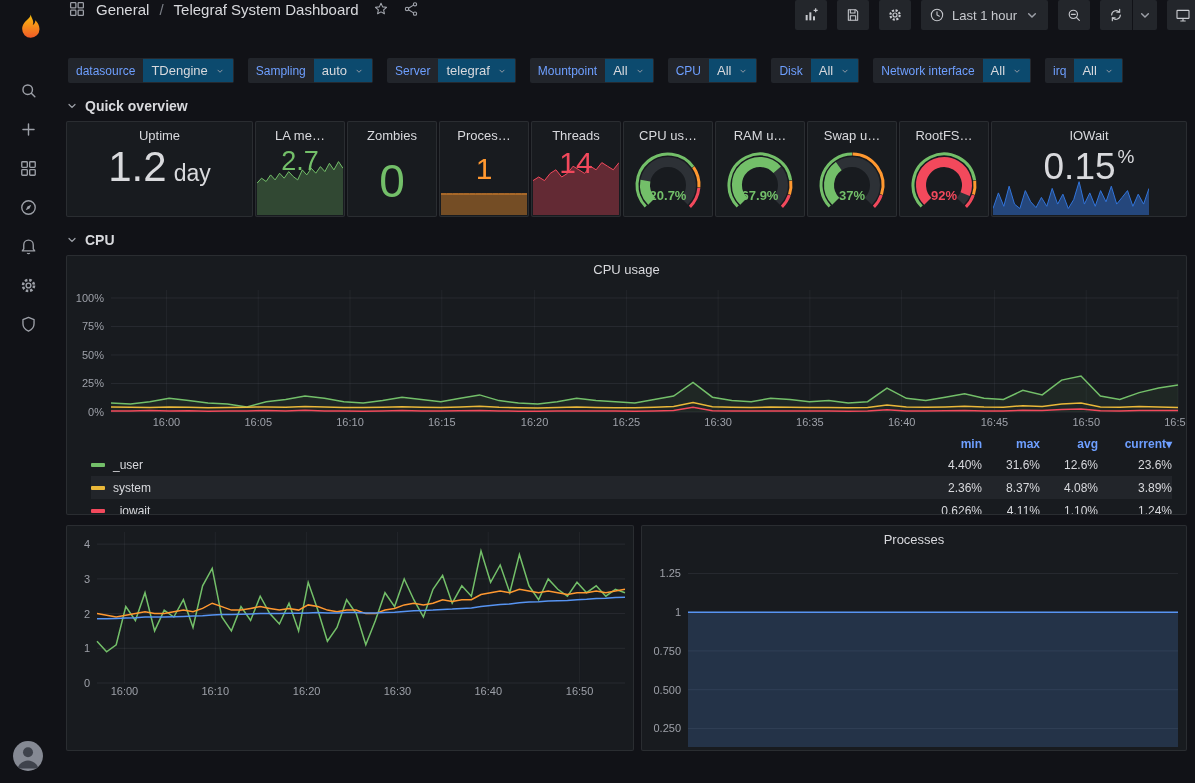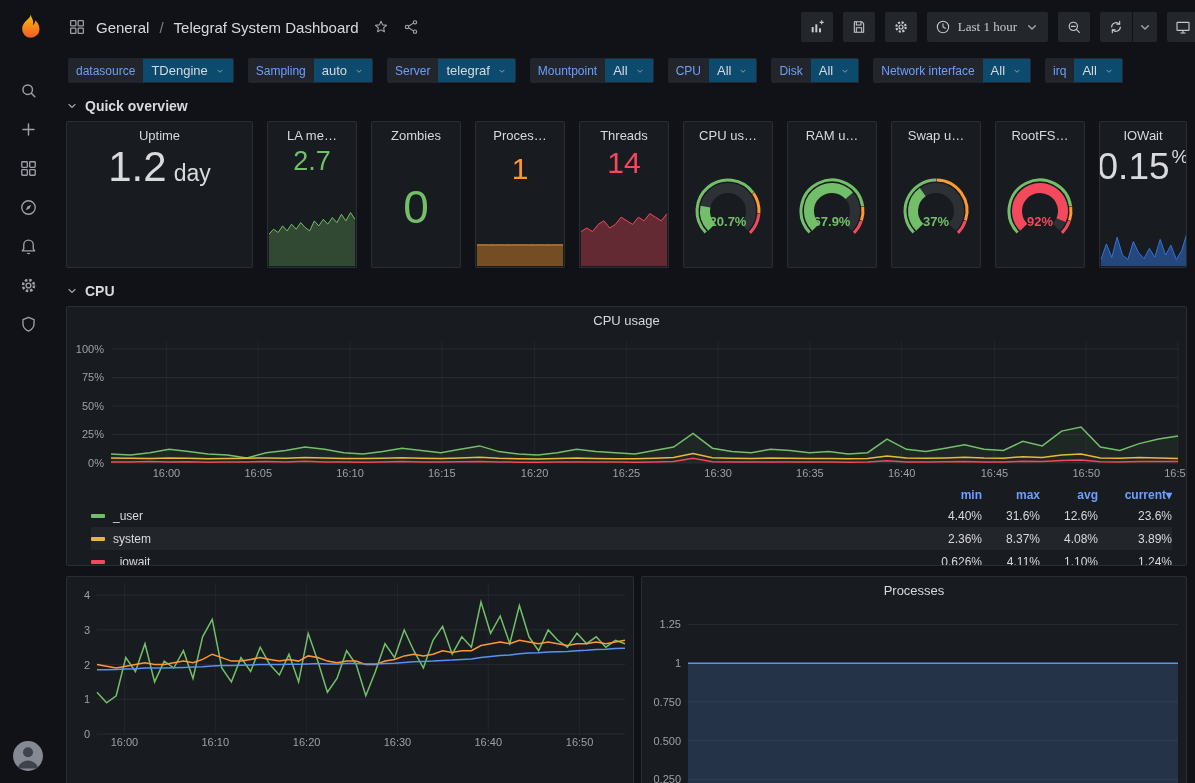--- a/index.html
+++ b/index.html
@@ -10,47 +10,47 @@
   svg{display:block}
   
   .sidebar{width:56px;flex:none;display:flex;flex-direction:column;align-items:center;padding-top:10px;box-sizing:border-box}
   .side-logo{width:33px;height:33px;margin-bottom:28px;cursor:pointer}
   .side-item{width:56px;height:39px;display:flex;align-items:center;justify-content:center;color:#9da0a8;cursor:pointer}
   .side-item svg{width:19px;height:19px}
   .side-spacer{flex:1}
   .avatar{width:30px;height:30px;border-radius:50%;background:#858993;margin-bottom:12px;overflow:hidden;cursor:pointer}
   
   .main{flex:1;min-width:0;display:flex;flex-direction:column}
-  .navbar{height:54px;flex:none;display:flex;align-items:center;justify-content:space-between;padding:0 14px 0 12px}
+  .navbar{height:54px;flex:none;display:flex;align-items:flex-start;justify-content:space-between;padding:0 14px 0 12px}
   .nav-left{display:flex;align-items:center;gap:10px}
   .nav-left .crumb-icon{color:#9da0a8;width:18px;height:18px}
   .crumb-txt{font-size:15px;color:#d8d9dd;cursor:pointer;white-space:nowrap}
   .crumb-sep{color:#7b7f87;font-size:15px}
   .small-ic{width:16px;height:16px;color:#a5a8b0;cursor:pointer;margin-left:4px}
   .nav-right{display:flex;align-items:center;gap:10px;margin-right:-18px}
   .toolbar-btn{height:30px;min-width:32px;padding:0 8px;background:#23262b;border:none;border-radius:2px;
     color:#c7c9ce;display:flex;align-items:center;justify-content:center;gap:7px;font-size:13px;cursor:pointer;
-    font-family:Liberation Serif, serif}
+    font-family:Liberation Sans, sans-serif}
   .toolbar-btn svg{width:16px;height:16px}
   .btn-group{display:flex;gap:1px}
   .btn-group .toolbar-btn:first-child{border-radius:2px 0 0 2px}
   .btn-group .toolbar-btn:last-child{border-radius:0 2px 2px 0;min-width:20px;padding:0 4px}
   
   .var-row{display:flex;align-items:center;gap:14px;padding:4px 12px 10px;flex:none}
   .var-chip{display:flex;align-items:stretch;font-size:12px;cursor:pointer}
   .var-label{background:#22252b;color:#6e9fff;padding:5px 8px;border-radius:2px 0 0 2px;display:flex;align-items:center;font-weight:400;white-space:nowrap}
   .var-value{background:#0c4a6e;border:1px solid #26292f;border-left:none;color:#d8d9dd;padding:4px 8px;border-radius:0 2px 2px 0;display:flex;align-items:center;gap:7px;font-size:13px;white-space:nowrap}
   .caret-ic{width:10px;height:10px;color:#9da0a8}
   
   .dash{flex:1;padding:0 8px 0 10px;overflow:hidden}
   .row-header{display:flex;align-items:center;gap:7px;height:26px;color:#d8d9dd;font-size:14px;font-weight:700;cursor:pointer;margin:0 0 2px}
   .row-header svg{width:12px;height:12px;color:#9da0a8}
   .panel{background:#181b1f;border:1px solid rgba(204,204,220,0.10);border-radius:2px;box-sizing:border-box;position:relative;overflow:hidden}
   .panel-title{height:24px;line-height:24px;text-align:center;font-size:13px;font-weight:500;color:#d8d9dd;white-space:nowrap;overflow:hidden;padding:2px 6px 0;cursor:pointer}
-  .stats-row{display:flex;gap:14px;height:147px;flex:none}
+  .stats-row{display:flex;gap:2px;height:96px;flex:none}
   .stat-uptime{width:187px;flex:none}
   .stat-small{width:90px;flex:none}
   .stat-iowait{flex:1}
   .stat-center{position:absolute;top:24px;bottom:0;left:0;right:0;display:flex;align-items:baseline;justify-content:center;font-weight:500}
   .stat-center.middle{align-items:center}
   .v-big{font-size:42px;color:#d9dadd;line-height:1}
   .v-unit{font-size:23px;color:#d9dadd;margin-left:7px}
   .v-green-la{position:absolute;top:24px;left:0;right:0;text-align:center;font-size:27px;font-weight:500}
   .v-zombie{font-size:46px;font-weight:500}
   .v-top{position:absolute;left:0;right:0;text-align:center;font-weight:500}

